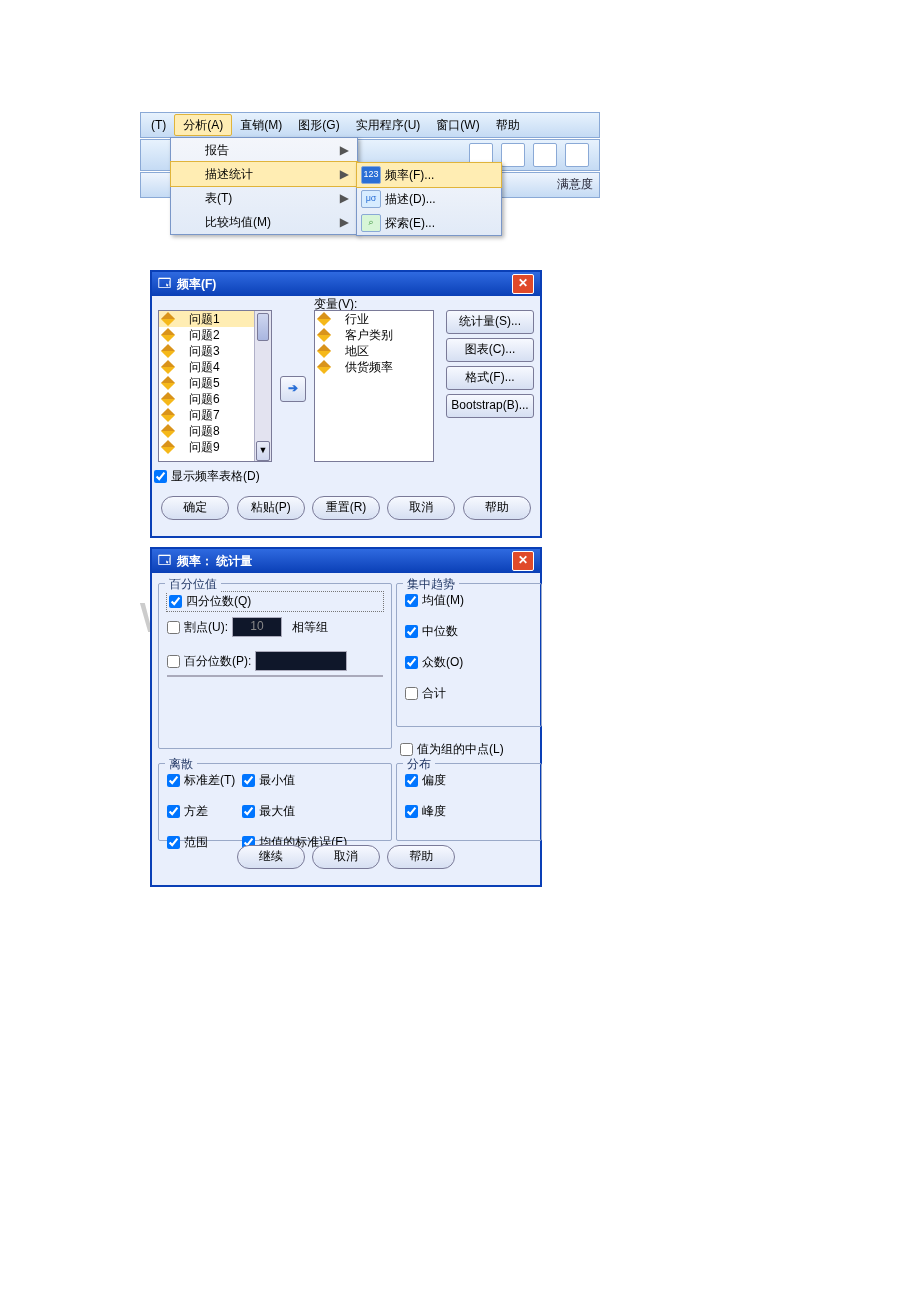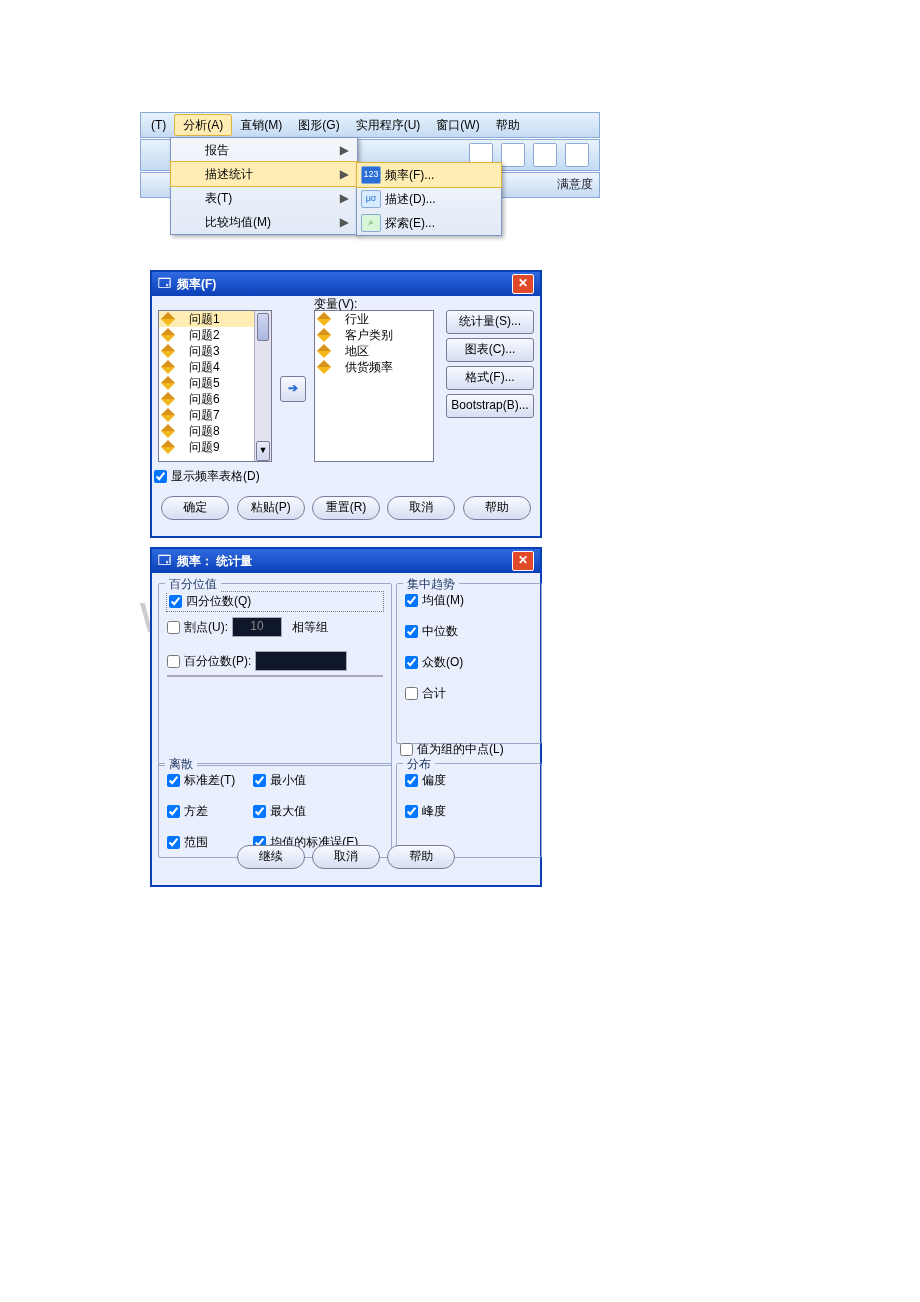--- a/index.html
+++ b/index.html
@@ -39,21 +39,21 @@
 .scrollbar .thumb{position:absolute;left:2px;right:2px;top:2px;height:26px;background:linear-gradient(#cfd6ef,#a9b6e0);border:1px solid #7a7a98;border-radius:2px}
 .scrollbar .down{position:absolute;left:1px;right:1px;bottom:0;height:18px;background:linear-gradient(#e9ecf7,#cfd6ef);border:1px solid #7a7a98;border-radius:2px;text-align:center;font-size:9px;line-height:16px}
 .movebtn{position:absolute;width:24px;height:24px;border:1px solid #7a7a98;background:linear-gradient(#f7f9ff,#d6dff2);border-radius:3px;text-align:center;line-height:22px;color:#2a6fd6;font-weight:bold}
 .sidebtn{display:block;width:86px;height:22px;margin-bottom:4px;border:1px solid #7a7a98;background:linear-gradient(#f7f9ff,#d6dff2);border-radius:3px;text-align:center;line-height:20px;font-size:12px}
 .chk{display:flex;align-items:center;gap:4px}
 .chk input{margin:0}
 .btnrow{margin-top:6px;text-align:center}
 .btn{display:inline-block;min-width:54px;height:22px;border:1px solid #7a7a98;background:linear-gradient(#f7f9ff,#d6dff2);border-radius:12px;line-height:20px;padding:0 6px;margin:0 2px}
 
 .dlg2{left:150px;top:547px;width:388px;border:2px solid #0a3fb6;background:#e9effc;z-index:2}
-.group{position:absolute;border:1px solid #9aa9c8;border-radius:2px;padding:8px 8px 23px 8px}
+.group{position:absolute;border:1px solid #9aa9c8;border-radius:2px;padding:8px 8px 6px 8px}
 .group .legend{position:absolute;top:-8px;left:6px;background:#e9effc;padding:0 4px;color:#233966}
 .small{width:48px;height:18px;border:1px solid #aab;background:#0f172a;text-align:center;line-height:16px;color:#888}
 .graybtn{display:block;width:62px;height:20px;margin:3px 0;border:1px solid #aab;background:linear-gradient(#f3f4f9,#dfe3ef);border-radius:3px;text-align:center;line-height:18px;color:#888}
 </style>
 </head>
 <body>
 
 <div class="watermark">www.b    cx.com</div>
 
 <div class="block top">
@@ -259,21 +259,21 @@
         </label>
     </div>
 
     <label class="chk" style="position:absolute;left:248px;top:168px">
       <input type="checkbox" style="">
         <span>值为组的中点(L)</span>
     </label>
 
     <div class="group" style="left:6px;top:190px;width:216px;height:62px">
       <div class="legend">离散</div>
-      <div style="display:flex;gap:18px">
+      <div style="display:flex;gap:7px">
         <div>
           <label class="chk">
               <input type="checkbox" checked="" style="">
               <span>标准差(T)</span>
             </label><br>
           <label class="chk">
               <input type="checkbox" checked="" style="">
               <span>方差</span>
             </label><br>
           <label class="chk">

